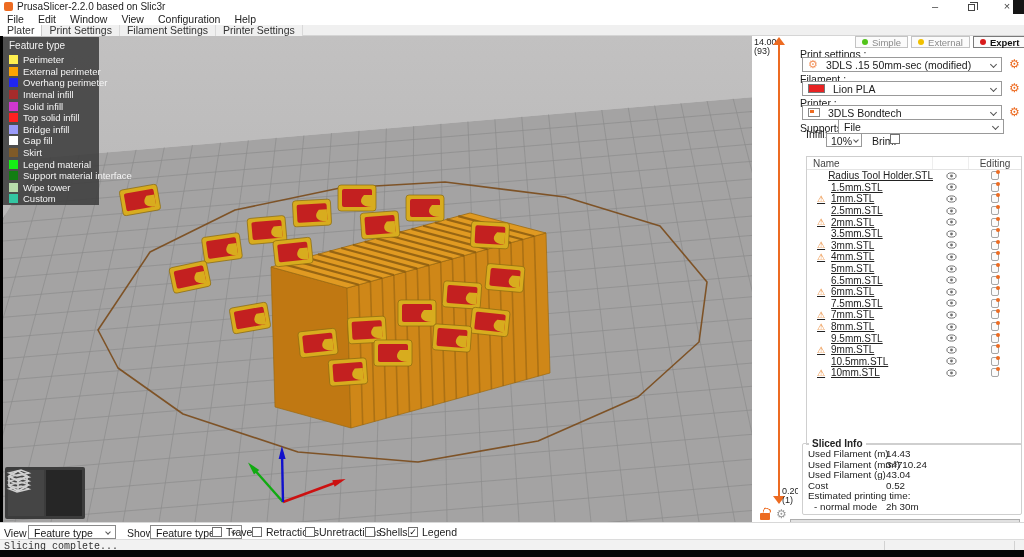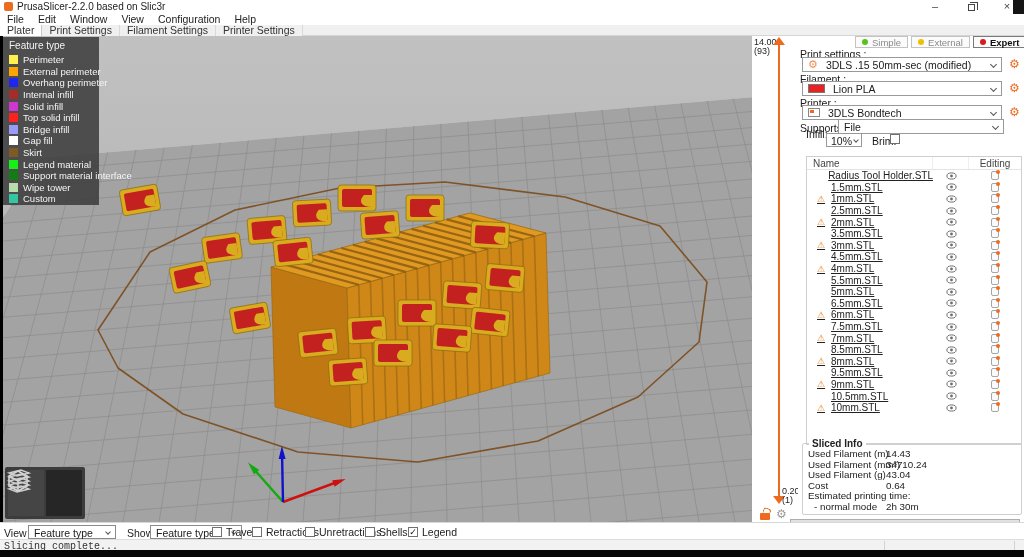--- a/index.html
+++ b/index.html
@@ -653,67 +653,37 @@
       <svg width="11" height="8" viewBox="0 0 11 8">
         <ellipse cx="5.5" cy="4" rx="4.6" ry="3.1" fill="none" stroke="#6e6e6e" stroke-width="1"></ellipse>
         <circle cx="5.5" cy="4" r="1.4" fill="#6e6e6e"></circle>
       </svg>
     </div>
     <div class="or-edit">
       <span class="edit-ic"></span>
     </div>
   </div>
 
-  <div class="obj-row">
-    <div class="or-name">
-      <span class="warn" style="visibility: hidden;">⚠</span>
-                <span class="nm">4.5mm.STL</span>
-    </div>
-    <div class="or-eye">
-      <svg width="11" height="8" viewBox="0 0 11 8">
-        <ellipse cx="5.5" cy="4" rx="4.6" ry="3.1" fill="none" stroke="#6e6e6e" stroke-width="1"></ellipse>
-        <circle cx="5.5" cy="4" r="1.4" fill="#6e6e6e"></circle>
-      </svg>
-    </div>
-    <div class="or-edit">
-      <span class="edit-ic"></span>
-    </div>
-  </div>
 
   <div class="obj-row">
     <div class="or-name">
       <span class="warn" style="visibility: visible;">⚠</span>
                 <span class="nm">4mm.STL</span>
     </div>
     <div class="or-eye">
       <svg width="11" height="8" viewBox="0 0 11 8">
         <ellipse cx="5.5" cy="4" rx="4.6" ry="3.1" fill="none" stroke="#6e6e6e" stroke-width="1"></ellipse>
         <circle cx="5.5" cy="4" r="1.4" fill="#6e6e6e"></circle>
       </svg>
     </div>
     <div class="or-edit">
       <span class="edit-ic"></span>
     </div>
   </div>
 
-  <div class="obj-row">
-    <div class="or-name">
-      <span class="warn" style="visibility: hidden;">⚠</span>
-                <span class="nm">5.5mm.STL</span>
-    </div>
-    <div class="or-eye">
-      <svg width="11" height="8" viewBox="0 0 11 8">
-        <ellipse cx="5.5" cy="4" rx="4.6" ry="3.1" fill="none" stroke="#6e6e6e" stroke-width="1"></ellipse>
-        <circle cx="5.5" cy="4" r="1.4" fill="#6e6e6e"></circle>
-      </svg>
-    </div>
-    <div class="or-edit">
-      <span class="edit-ic"></span>
-    </div>
-  </div>
 
   <div class="obj-row">
     <div class="or-name">
       <span class="warn" style="visibility: hidden;">⚠</span>
                 <span class="nm">5mm.STL</span>
     </div>
     <div class="or-eye">
       <svg width="11" height="8" viewBox="0 0 11 8">
         <ellipse cx="5.5" cy="4" rx="4.6" ry="3.1" fill="none" stroke="#6e6e6e" stroke-width="1"></ellipse>
         <circle cx="5.5" cy="4" r="1.4" fill="#6e6e6e"></circle>
@@ -781,35 +751,20 @@
       <svg width="11" height="8" viewBox="0 0 11 8">
         <ellipse cx="5.5" cy="4" rx="4.6" ry="3.1" fill="none" stroke="#6e6e6e" stroke-width="1"></ellipse>
         <circle cx="5.5" cy="4" r="1.4" fill="#6e6e6e"></circle>
       </svg>
     </div>
     <div class="or-edit">
       <span class="edit-ic"></span>
     </div>
   </div>
 
-  <div class="obj-row">
-    <div class="or-name">
-      <span class="warn" style="visibility: hidden;">⚠</span>
-                <span class="nm">8.5mm.STL</span>
-    </div>
-    <div class="or-eye">
-      <svg width="11" height="8" viewBox="0 0 11 8">
-        <ellipse cx="5.5" cy="4" rx="4.6" ry="3.1" fill="none" stroke="#6e6e6e" stroke-width="1"></ellipse>
-        <circle cx="5.5" cy="4" r="1.4" fill="#6e6e6e"></circle>
-      </svg>
-    </div>
-    <div class="or-edit">
-      <span class="edit-ic"></span>
-    </div>
-  </div>
 
   <div class="obj-row">
     <div class="or-name">
       <span class="warn" style="visibility: visible;">⚠</span>
                 <span class="nm">8mm.STL</span>
     </div>
     <div class="or-eye">
       <svg width="11" height="8" viewBox="0 0 11 8">
         <ellipse cx="5.5" cy="4" rx="4.6" ry="3.1" fill="none" stroke="#6e6e6e" stroke-width="1"></ellipse>
         <circle cx="5.5" cy="4" r="1.4" fill="#6e6e6e"></circle>
@@ -899,21 +854,21 @@
     <span class="sl-val">34710.24</span>
   </div>
 
   <div class="sliced-row">
     <span class="sl-lab">Used Filament (g)</span>
     <span class="sl-val">43.04</span>
   </div>
 
   <div class="sliced-row">
     <span class="sl-lab">Cost</span>
-    <span class="sl-val">0.64</span>
+    <span class="sl-val">0.52</span>
   </div>
 
   <div class="sliced-row">
     <span class="sl-lab">Estimated printing time:</span>
     <span class="sl-val"></span>
   </div>
 
   <div class="sliced-row indent">
     <span class="sl-lab">- normal mode</span>
     <span class="sl-val">2h 30m</span>

